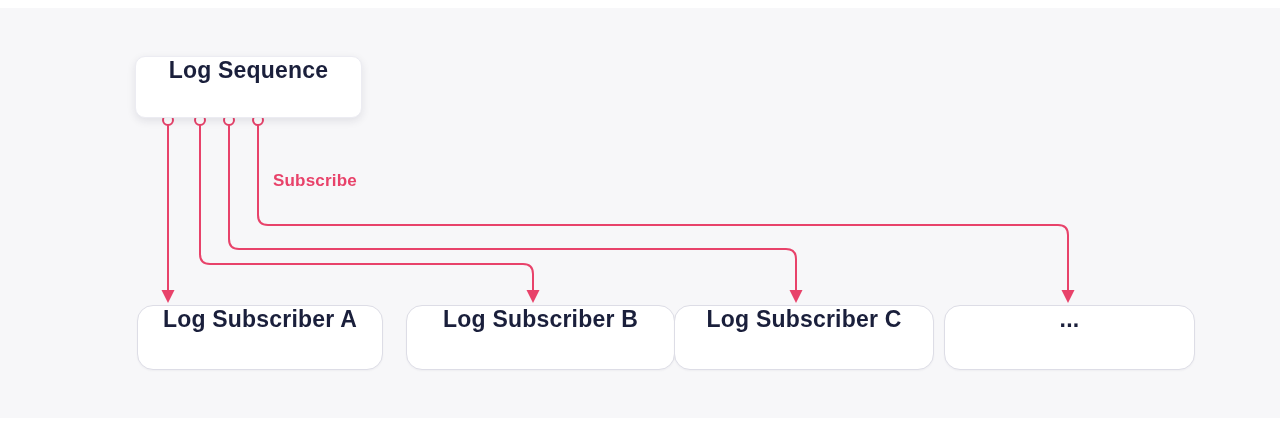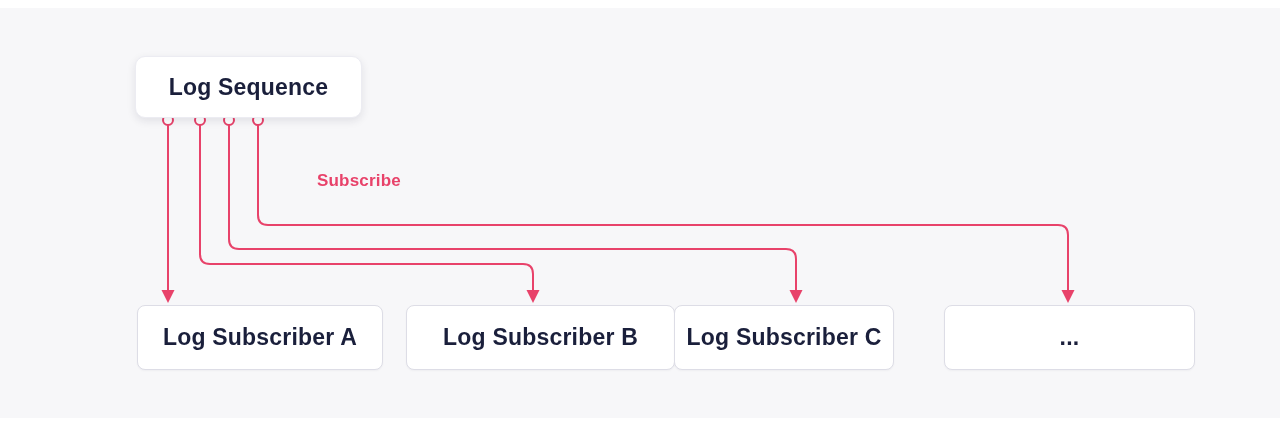--- a/index.html
+++ b/index.html
@@ -7,32 +7,32 @@
     --text:#1a1f3b;
     --canvas:#f7f7f9;
     --node-bg:#ffffff;
     --node-border:#dddde6;
   }
   *{margin:0;padding:0;box-sizing:border-box;}
   html,body{width:1280px;height:426px;background:#ffffff;overflow:hidden;
     font-family:"Liberation Sans", sans-serif;}
   .stage{position:absolute;left:0;top:0;width:1280px;height:426px;}
   .canvas{position:absolute;left:0;top:8px;width:1280px;height:410px;background:var(--canvas);}
-  .node{position:absolute;background:var(--node-bg);display:flex;align-items:center;justify-content:center;
+  .node{position:absolute;background:var(--node-bg);display:flex;align-items:flex-start;justify-content:center;
     color:var(--text);font-weight:600;letter-spacing:.2px;}
   .seq-node{left:135px;top:56px;width:227px;height:62px;border-radius:10px;
     border:1px solid #ececf2;box-shadow:0 3px 8px rgba(26,31,59,.10);font-size:23px;}
-  .sub-node{top:305px;height:65px;border-radius:8px;border:1px solid var(--node-border);
+  .sub-node{top:305px;height:65px;border-radius:16px;border:1px solid var(--node-border);
     box-shadow:0 1px 2px rgba(26,31,59,.04);font-size:23px;}
   .sub-a{left:137px;width:246px;}
   .sub-b{left:406px;width:269px;}
-  .sub-c{left:674px;width:220px;}
+  .sub-c{left:674px;width:260px;}
   .sub-d{left:944px;width:251px;}
   .edge-label{position:absolute;left:273px;top:171px;color:var(--accent);
-    font-size:17px;font-weight:700;letter-spacing:.2px;margin-left:44px;}
+    font-size:17px;font-weight:700;letter-spacing:.2px;}
   svg.connectors{position:absolute;left:0;top:0;width:1280px;height:426px;pointer-events:none;}
   .edge{stroke:var(--accent);stroke-width:2;fill:none;}
   .arrowhead{fill:var(--accent);stroke:none;}
   .port{fill:#ffffff;stroke:var(--accent);stroke-width:2;}
 </style>
 </head>
 <body>
 
 <div class="stage">
   <div class="canvas"></div>

